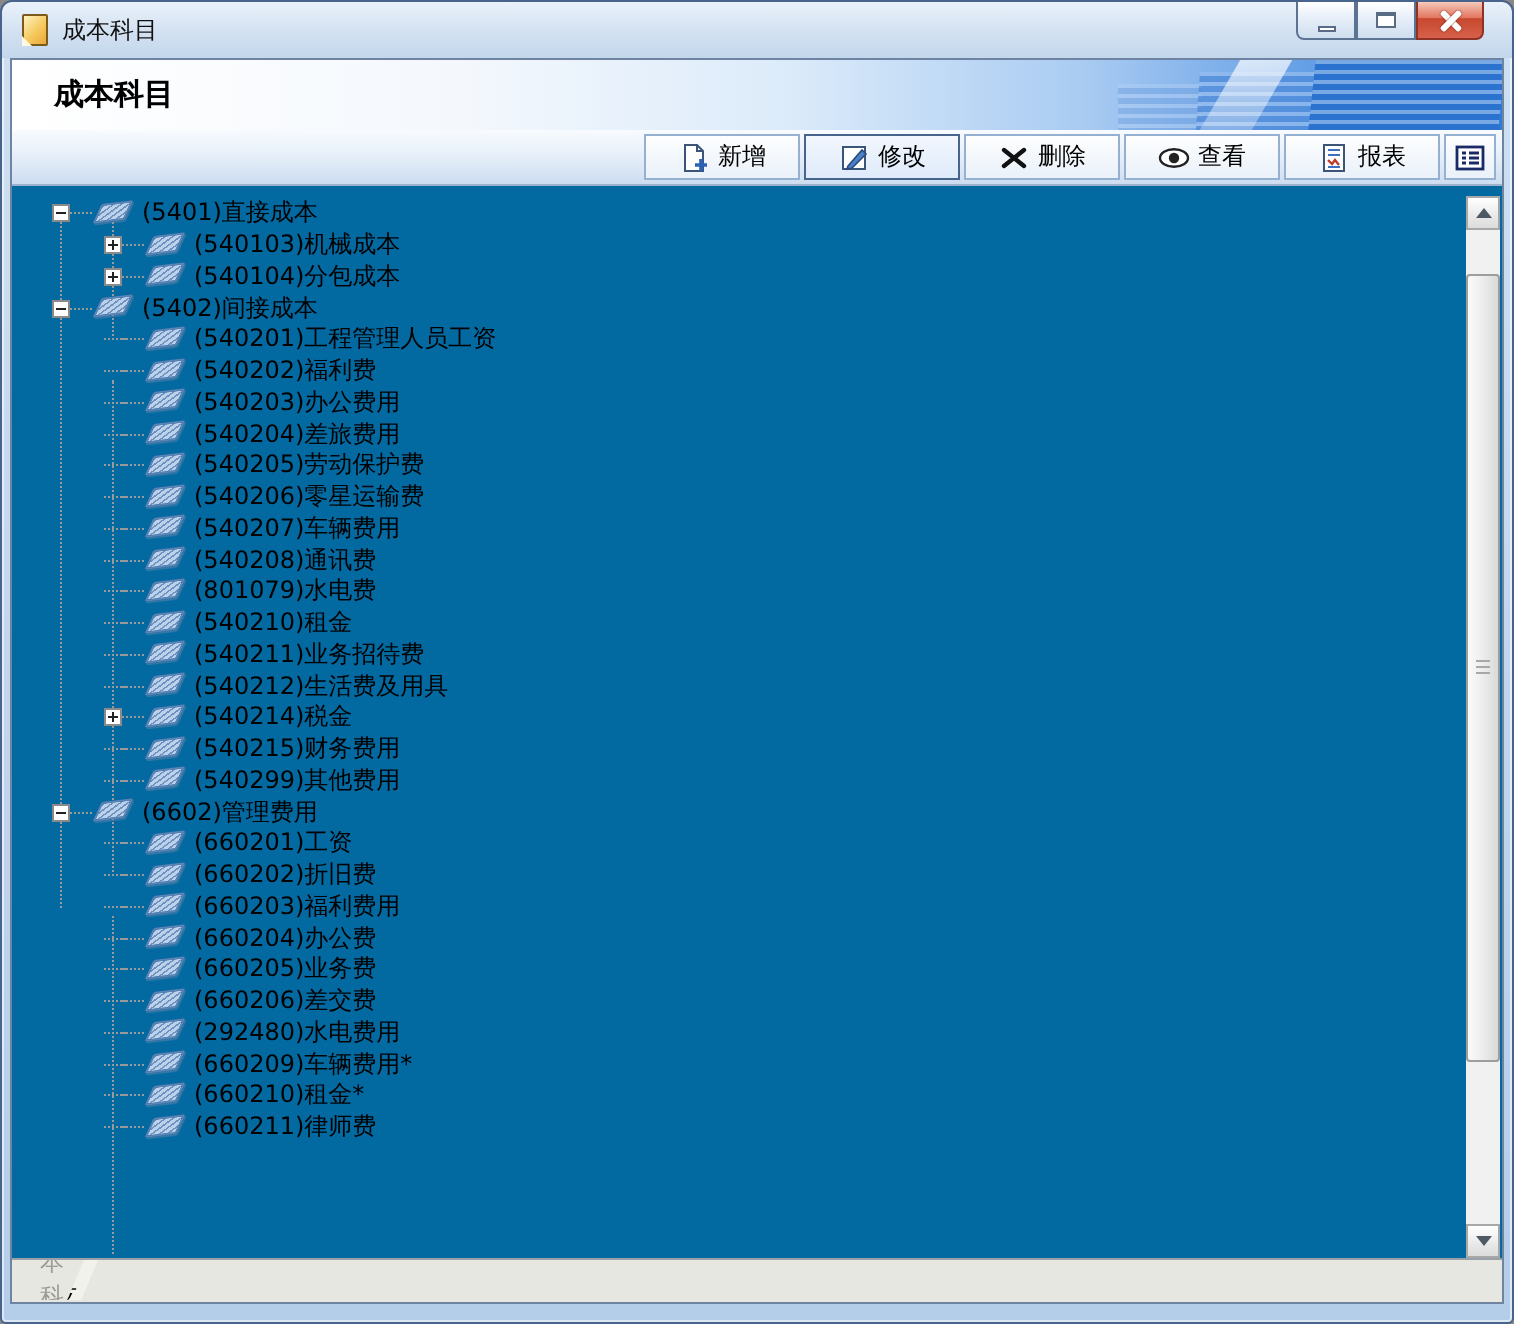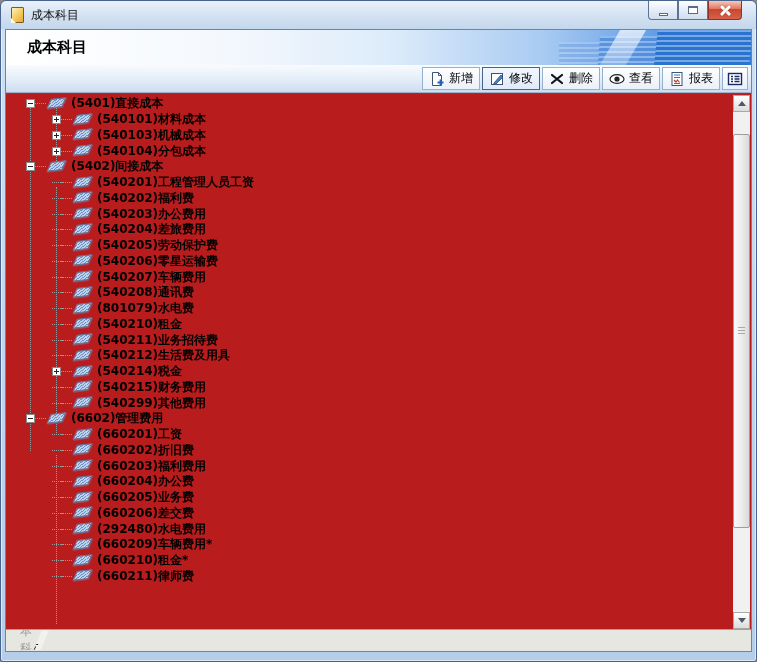--- a/index.html
+++ b/index.html
@@ -53,31 +53,31 @@
   .bld.b1 { right:0; width:95px; background-color:#2f7bd8; transform:skewX(-6deg); }
   .bld.b2 { right:92px; width:60px; top:6px; opacity:.75; background-color:#5d9ae6; transform:skewX(-4deg); }
   .bld.b3 { right:150px; width:42px; top:12px; opacity:.45; background-color:#8cb8ee; }
   .streak { position:absolute; top:-10px; bottom:-10px; right:115px; width:26px;
     background:linear-gradient(rgba(255,255,255,.85),rgba(255,255,255,.15)); transform:skewX(-30deg); }
 
   
   .toolbar { height:28px; flex:0 0 28px; display:flex; align-items:center; justify-content:flex-end;
     padding-right:3px; gap:2px;
     background:linear-gradient(#f8fbfe,#e3edf8 55%,#cddcf0); border-bottom:1px solid #9db3cc; }
-  .tool-btn { display:flex; align-items:center; gap:4px; height:23px; padding:0 6px;
+  .tool-btn { display:flex; align-items:center; gap:4px; height:23px; padding:0 16px;
     font-size:12px; color:#000; border:1px solid #96b0d2;
     background:linear-gradient(#fdfefe,#eaf1fa); cursor:default; }
   .tool-btn.active { border:1px solid #47648c; background:linear-gradient(#f2f7fd,#dfeafa);justify-content:center; }
   .tool-btn.icon-only { padding:0 4px; }
   .tool-icon { width:16px; height:16px; display:inline-flex; }
   .tool-icon svg { width:16px; height:16px; }
 
   
-  .tree-panel { position:relative; flex:1 1 auto; background:#b91c1c;
-    border-top:1px solid #0369a1; overflow:hidden;font-weight:bold; }
+  .tree-panel { position:relative; flex:1 1 auto; background:#0369a1;
+    border-top:4px solid #0369a1; overflow:hidden; }
   .tree { position:absolute; left:1px; top:2px; right:18px; bottom:0; overflow:hidden; }
   .tree-row { height:15.75px; display:flex; align-items:center; font-size:12px;
     color:#000; position:relative; white-space:nowrap; z-index:2; }
   .tree-row.lv0 { padding-left:19px; }
   .tree-row.lv1 { padding-left:45px; }
   .expander { width:9px; height:9px; flex:0 0 9px; position:relative;
     border:1px solid #8a8a8a; background:#fff; z-index:3; }
   .expander.minus::before, .expander.plus::before { content:""; position:absolute;
     left:1px; right:1px; top:3px; height:1px; background:#222; }
   .expander.plus::after { content:""; position:absolute; top:1px; bottom:1px; left:3px;
@@ -223,26 +223,20 @@
 
     <div class="tree-panel">
       <div class="tree" id="tree">
   <div class="tree-row lv0">
     <span class="expander minus"></span>
     <span class="stub"></span>
     <span class="tree-icon"></span>
     <span class="tree-label">(5401)直接成本</span>
   </div>
 
-  <div class="tree-row lv1">
-    <span class="expander plus"></span>
-    <span class="stub"></span>
-    <span class="tree-icon"></span>
-    <span class="tree-label">(540101)材料成本</span>
-  </div>
 
 
   <div class="tree-row lv1">
     <span class="expander plus"></span>
     <span class="stub"></span>
     <span class="tree-icon"></span>
     <span class="tree-label">(540103)机械成本</span>
   </div>
 
   <div class="tree-row lv1">

